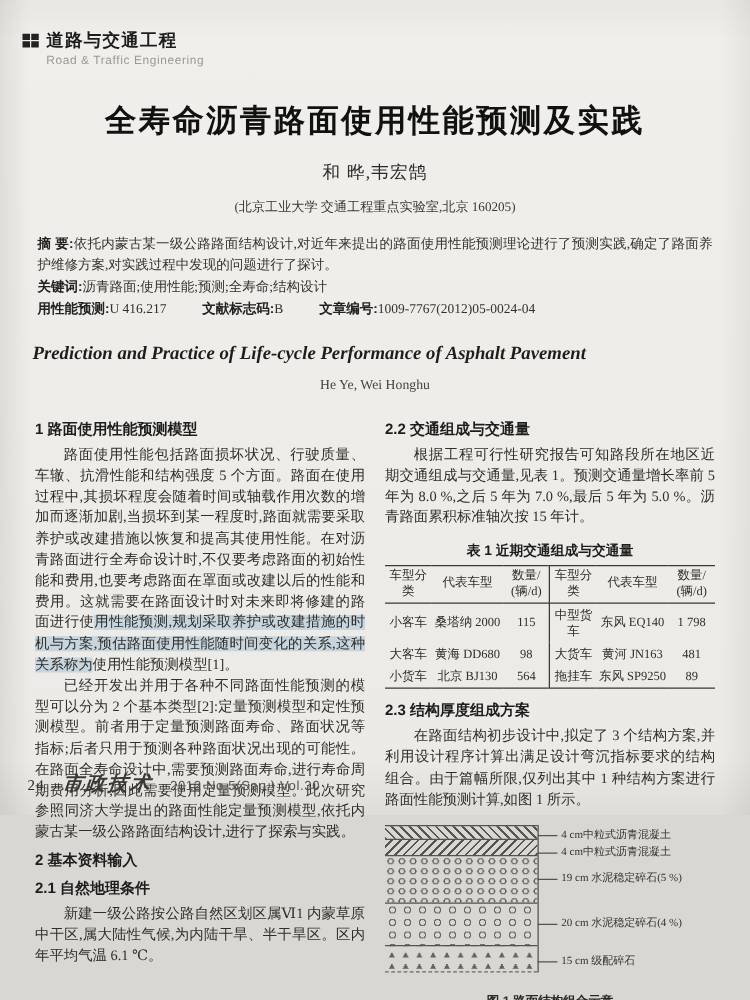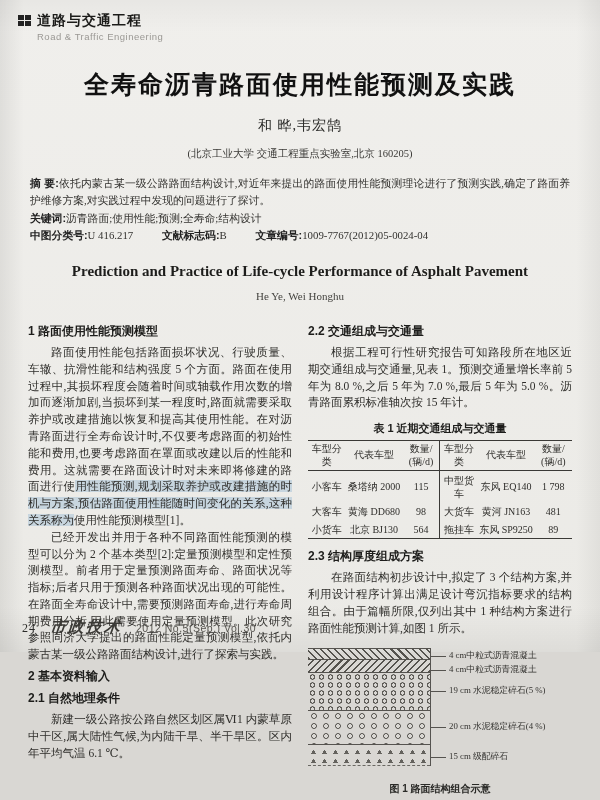--- a/index.html
+++ b/index.html
@@ -11,40 +11,40 @@
     overflow:hidden;
   }
   .page{
     position:relative;
     width:600px;height:652px;
     box-sizing:border-box;
     background-image:
       linear-gradient(180deg, rgba(0,0,0,0.035), rgba(0,0,0,0) 5%, rgba(0,0,0,0) 93%, rgba(0,0,0,0.06)),
       linear-gradient(90deg, rgba(0,0,0,0.07), rgba(0,0,0,0) 4%, rgba(0,0,0,0) 96%, rgba(0,0,0,0.05)),
       linear-gradient(#f0efec, #ebeae6);
-    padding:8px 0 0 0;
+    padding:20px 0 0 0;
   }
   
   .masthead{display:flex;align-items:flex-start;gap:6px;margin:4px 0 0 18px;}
   .masthead-icon{display:grid;grid-template-columns:6px 6px;grid-auto-rows:5px;gap:1px;margin-top:3px;}
   .masthead-icon span{background:#222;display:block;}
   .masthead-cn{font-family:"Liberation Sans","DejaVu Sans",sans-serif;font-weight:bold;font-size:14px;letter-spacing:1px;color:#1c1c1a;}
   .masthead-en{font-family:"Liberation Sans","DejaVu Sans",sans-serif;font-size:9.5px;color:#9a9894;letter-spacing:.5px;margin-top:1px;}
   
   .title-cn{margin:26px 30px 0;text-align:center;font-family:"Liberation Sans","DejaVu Sans",sans-serif;
     font-weight:bold;font-size:25px;letter-spacing:2px;color:#111;}
   .authors-cn{margin-top:16px;text-align:center;font-size:14px;letter-spacing:1px;color:#2a2a28;}
   .affiliation{margin-top:12px;text-align:center;font-size:10.5px;color:#3a3936;}
   
   .meta{margin:14px 30px 0;font-size:10.8px;line-height:1.62;text-align:justify;color:#33322f;}
   .meta p{margin:0;}
   .meta .lbl{font-family:"Liberation Sans","DejaVu Sans",sans-serif;font-weight:bold;color:#222;}
   .meta .clc-line .item{margin-right:26px;}
   
-  .title-en{margin:18px 26px 0;text-align:center;font-size:15px;font-weight:bold;color:#1d1d1b;}
+  .title-en{margin:18px 26px 0;font-size:15px;font-weight:bold;color:#1d1d1b;font-style:italic;}
   .authors-en{margin-top:10px;text-align:center;font-size:11px;color:#44433f;}
   
   .columns{display:flex;gap:16px;padding:0 28px;margin-top:16px;}
   .col{flex:1;min-width:0;}
   .h-sec{font-family:"Liberation Sans","DejaVu Sans",sans-serif;font-weight:bold;font-size:12px;color:#1d1d1b;margin:5px 0 4px;}
   .para{font-size:11.5px;line-height:16.8px;text-align:justify;text-indent:2em;margin:0;color:#2f2e2b;}
   .hl{background:rgba(140,178,208,0.38);}
   
   .tbl-caption{font-family:"Liberation Sans","DejaVu Sans",sans-serif;font-weight:bold;font-size:11px;text-align:center;margin:10px 0 4px;color:#1d1d1b;}
   table.t1{width:100%;border-collapse:collapse;font-size:10px;color:#2f2e2b;
@@ -100,21 +100,21 @@
   </header>
 
   <h1 class="title-cn">全寿命沥青路面使用性能预测及实践</h1>
   <div class="authors-cn">和  晔,韦宏鹄</div>
   <div class="affiliation">(北京工业大学 交通工程重点实验室,北京  160205)</div>
 
   <div class="meta">
     <p><span class="lbl">摘  要:</span><span>依托内蒙古某一级公路路面结构设计,对近年来提出的路面使用性能预测理论进行了预测实践,确定了路面养护维修方案,对实践过程中发现的问题进行了探讨。</span></p>
     <p><span class="lbl">关键词:</span><span>沥青路面;使用性能;预测;全寿命;结构设计</span></p>
     <p class="clc-line">
-      <span class="item"><span class="lbl">中图分类号:</span><span>U 416.217</span></span>
+      <span class="item"><span class="lbl">用性能预测:</span><span>U 416.217</span></span>
       <span class="item"><span class="lbl">文献标志码:</span><span>B</span></span>
       <span class="item"><span class="lbl">文章编号:</span><span>1009-7767(2012)05-0024-04</span></span>
     </p>
   </div>
 
   <h2 class="title-en">Prediction and Practice of Life-cycle Performance of Asphalt Pavement</h2>
   <div class="authors-en">He Ye, Wei Honghu</div>
 
   <div class="columns">
 

